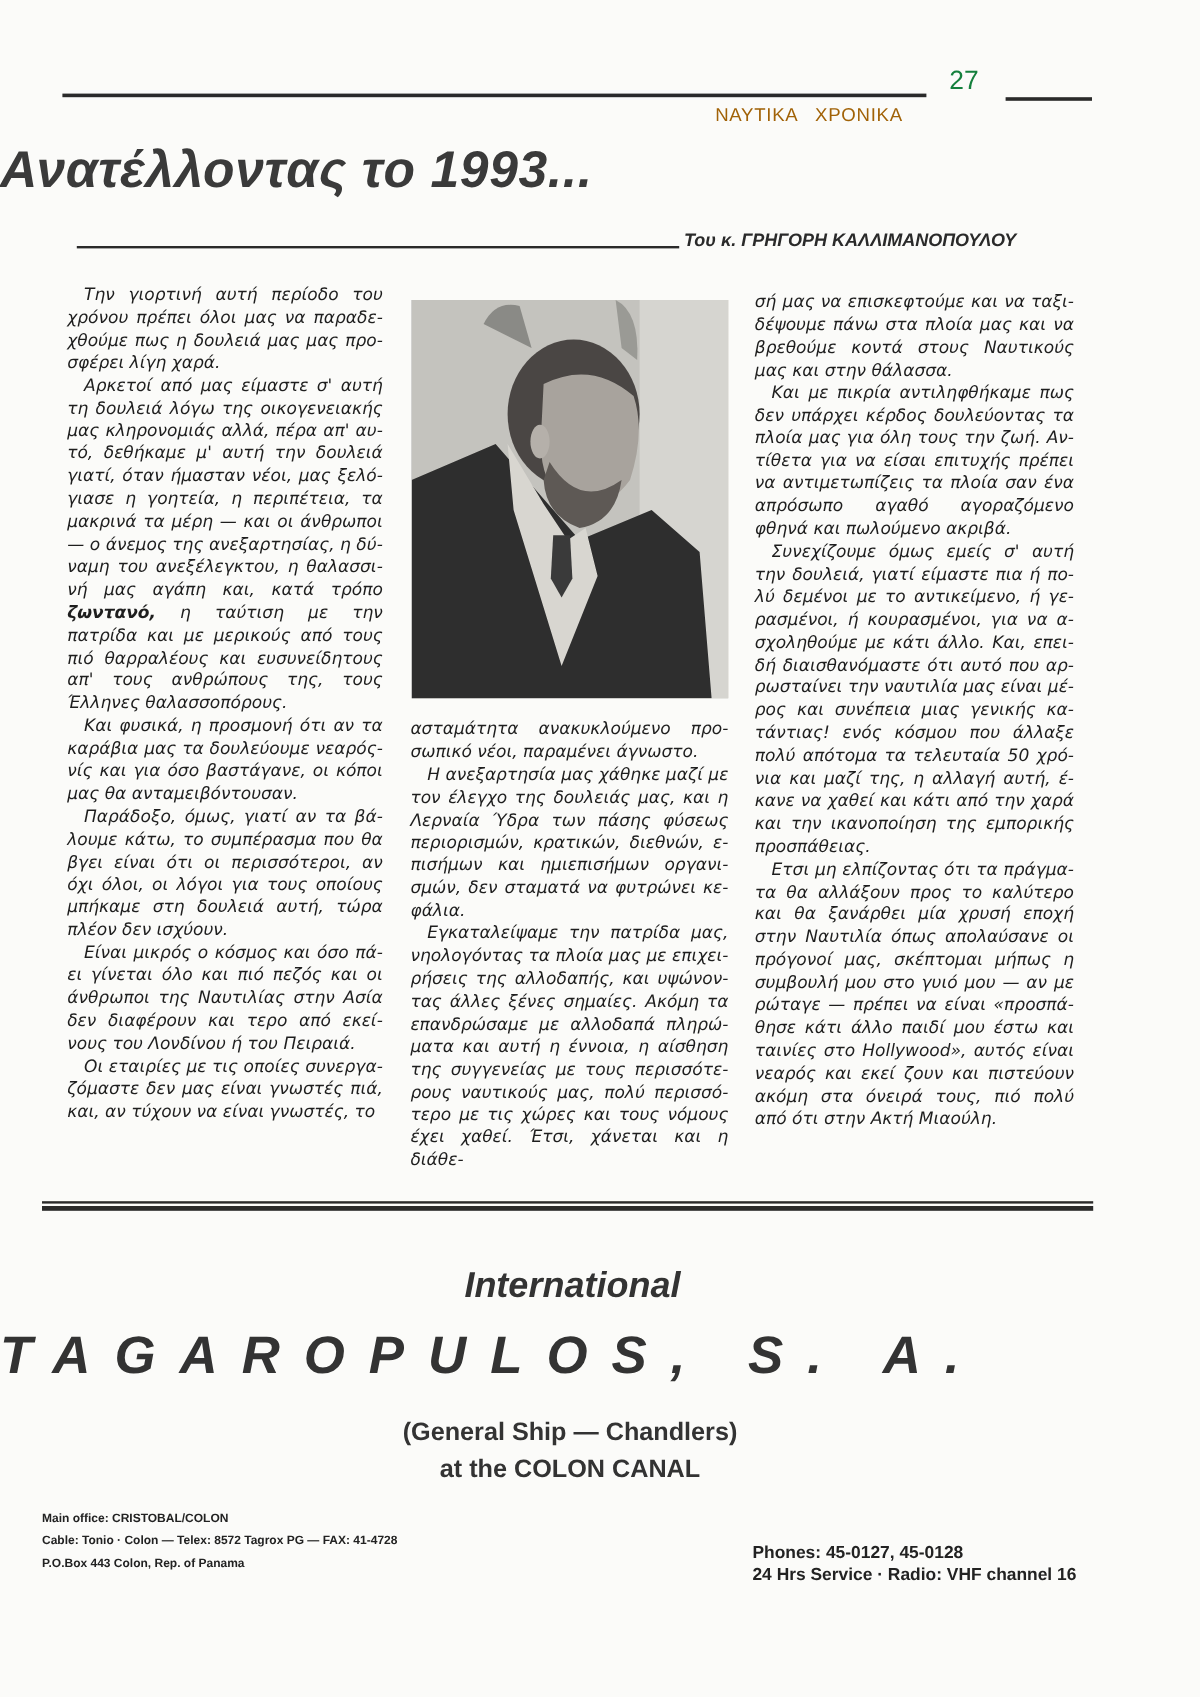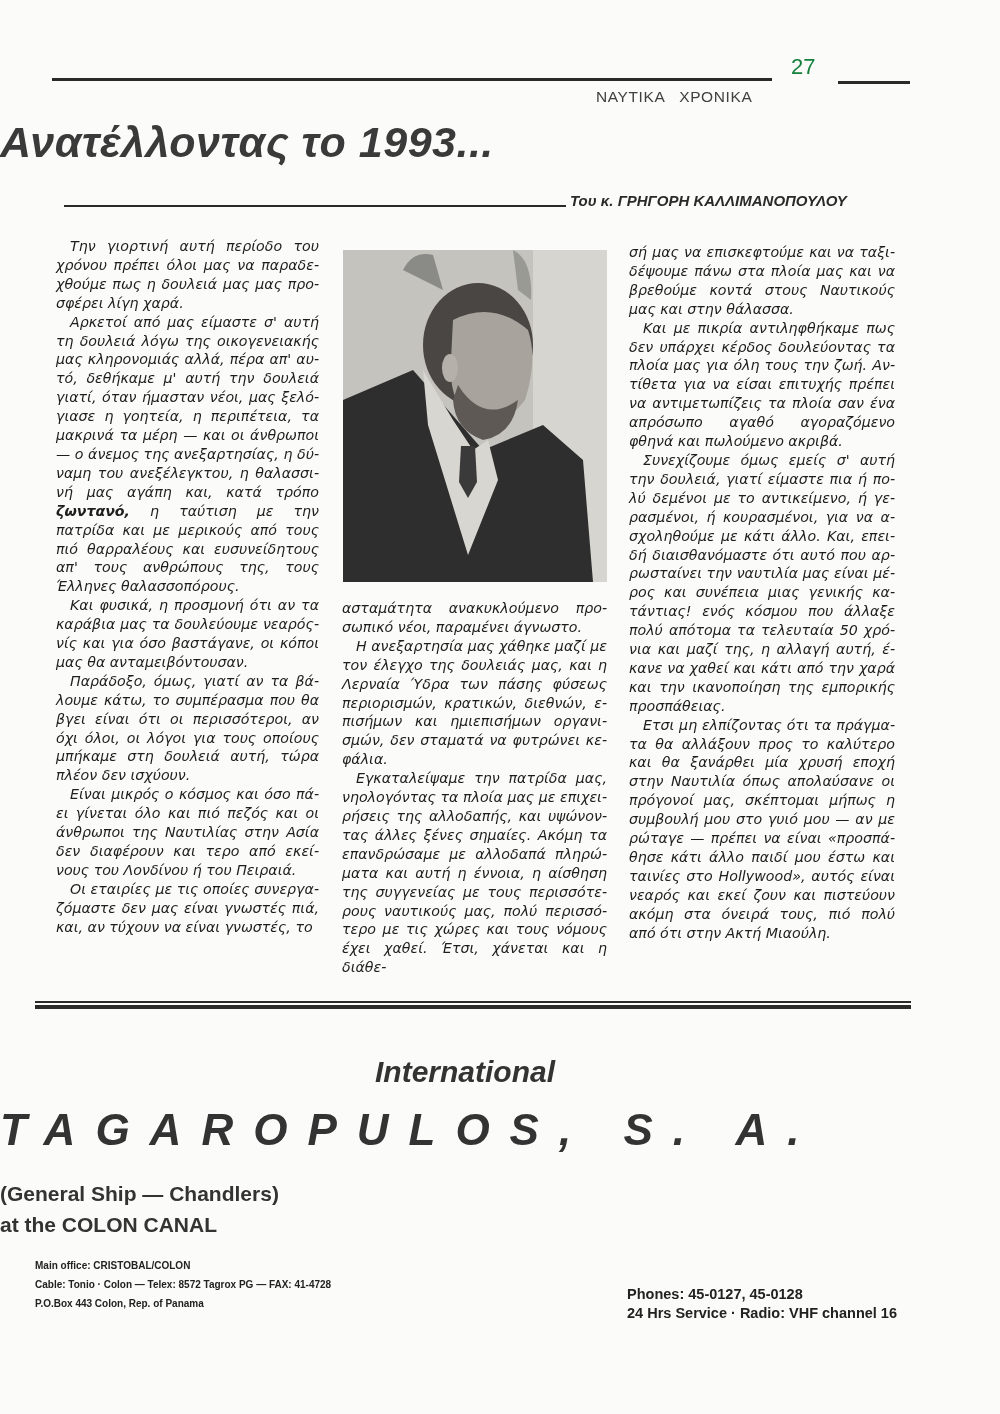--- a/index.html
+++ b/index.html
@@ -4,21 +4,21 @@
 <style>
   html, body { margin:0; padding:0; }
   body {
     width:1000px; height:1414px; position:relative; overflow:hidden;
     background:#fbfbf9; color:#1e1e1e;
     font-family:"Liberation Sans", sans-serif;
   }
   .rule { position:absolute; background:#2a2a2a; }
   .abs { position:absolute; }
 
-  .running-head { left:596px; top:88px; font-size:15.5px; letter-spacing:0.6px; color:#404040; }
+  .running-head { left:596px; top:88px; font-size:15.5px; letter-spacing:0.6px; color:#a16207; }
   .page-number { left:791px; top:54px; font-size:22px; font-weight:normal; color:#15803d; }
 
   .title {
     left:0; width:960px; top:118px; text-align:left;
     font-size:43px; font-weight:bold; font-style:italic; color:#3a3a3a; letter-spacing:0.5px;
   }
   .byline { left:570px; top:192px; font-size:15px; font-style:italic; font-weight:bold; color:#2a2a2a; }
 
   .col {
     position:absolute; font-family:"DejaVu Sans", sans-serif; font-style:italic;
@@ -32,23 +32,23 @@
   .col-right{ left:629px; top:243px; width:266px; }
   b.bold { font-weight:bold; }
 
   .photo {
     position:absolute; left:343px; top:250px; width:264px; height:332px;
     background:linear-gradient(90deg,#9a9a96 0%,#c9c8c3 40%,#d8d7d2 100%);
     overflow:hidden;
   }
   .photo svg { width:100%; height:100%; display:block; }
 
-  .ad-intl { left:0; width:930px; top:1055px; text-align:center; font-size:30px; font-style:italic; font-weight:bold; color:#333; }
+  .ad-intl { left:0; width:930px; top:1055px; text-align:center; font-size:30px; font-style:italic; font-weight:bold; color:#333;padding-left:12px; }
   .ad-name { left:0; width:960px; top:1105px; text-align:left; font-size:44px; font-style:italic; font-weight:bold; color:#333; letter-spacing:20px; }
-  .ad-sub { left:0; width:950px; text-align:left; font-size:21px; font-weight:bold; color:#333; }
+  .ad-sub { left:0; width:950px; text-align:center; font-size:21px; font-weight:bold; color:#333; }
   .ad-left { left:35px; font-size:10px; font-weight:bold; color:#222; line-height:19px; }
   .ad-right { right:103px; text-align:left; font-size:14.5px; font-weight:bold; color:#222; line-height:19px; }
 </style>
 </head>
 <body>
 
 <div class="rule" style="left:52px; top:78px; width:720px; height:3px;"></div>
 <div class="rule" style="left:838px; top:81px; width:72px; height:3px;"></div>
 <div class="abs running-head" style="white-space:pre;">ΝΑΥΤΙΚΑ   ΧΡΟΝΙΚΑ</div>
 <div class="abs page-number">27</div>

